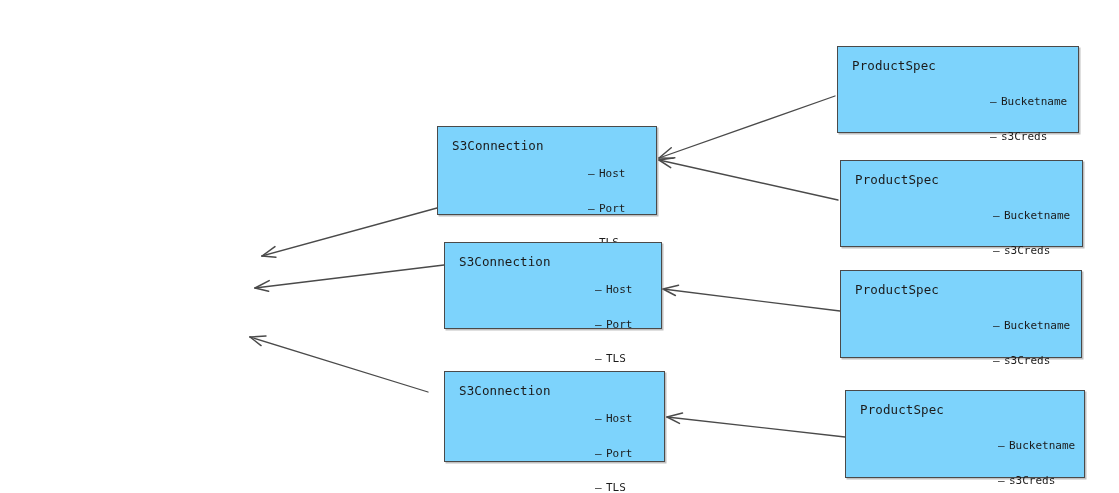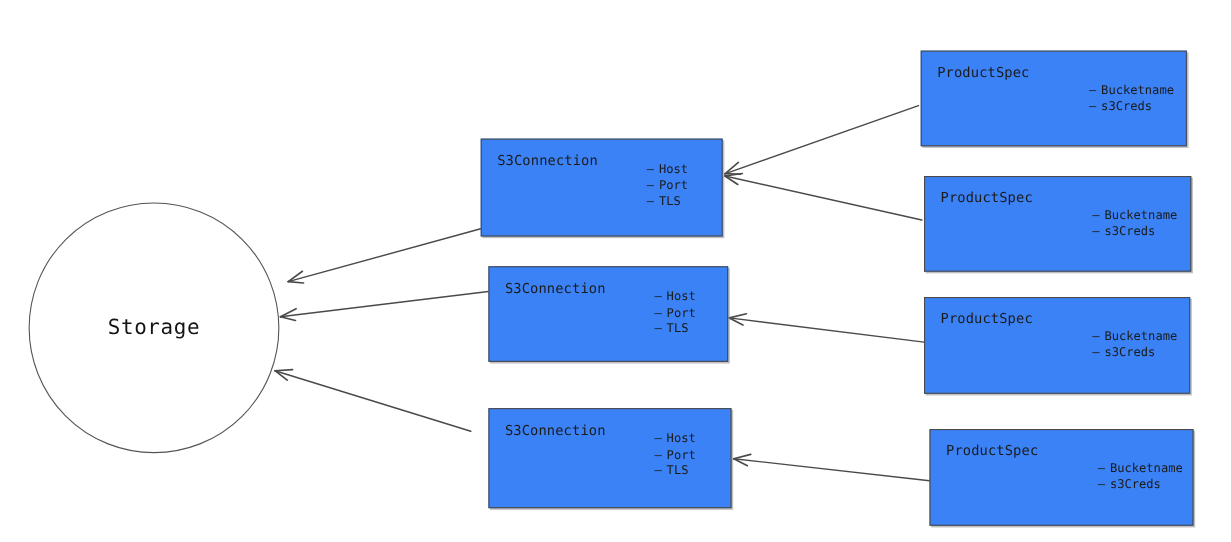--- a/index.html
+++ b/index.html
@@ -23,21 +23,21 @@
     left: 0;
     top: 0;
     width: 1119px;
     height: 493px;
     pointer-events: none;
   }
   .node-box {
     position: absolute;
     box-sizing: border-box;
     border: 1.6px solid #4a4a4a;
-    background: #3b82f6;
+    background: #7dd3fc;
     box-shadow: 1.5px 1.5px 0 rgba(140,140,140,0.55);
     padding-left: 28px;
   }
   .node-title {
     position: absolute;
     left: 14px;
     top: 11px;
     font-size: 12.5px;
     color: #1b1b1b;
     letter-spacing: 0.1px;
@@ -53,20 +53,21 @@
   .attrs-s3 {
     left: 150px;
     top: 20px;
   }
   .attrs-ps {
     left: 152px;
     top: 28px;
   }
   .attr-row {
     display: block;
+    margin-top: 20px;
   }
   .attr-dash {
     display: inline-block;
     width: 11px;
   }
   .circle-node {
     position: absolute;
     box-sizing: border-box;
     border: 1.5px solid #545454;
     border-radius: 50%;
@@ -120,23 +121,20 @@
         <line x1="663" y1="289" x2="678.5552217821323" y2="285.2536584100384" stroke="#4a4a4a" stroke-width="1.5" stroke-linecap="round"></line>
         <line x1="663" y1="289" x2="675.3941869399724" y2="295.51030952390255" stroke="#4a4a4a" stroke-width="1.5" stroke-linecap="round"></line>
       </g>
       <g>
         <line x1="845" y1="437" x2="667" y2="417" stroke="#4a4a4a" stroke-width="1.3" stroke-linecap="round"></line>
         <line x1="667" y1="417" x2="682.5100535960654" y2="413.07084774446463" stroke="#4a4a4a" stroke-width="1.5" stroke-linecap="round"></line>
         <line x1="667" y1="417" x2="679.4699486834531" y2="423.3639908730328" stroke="#4a4a4a" stroke-width="1.5" stroke-linecap="round"></line>
       </g>
     </svg>
 
-  <div class="circle-node" style="left: 26px; top: 184px; width: 228px; height: 228px;">
-    <span class="circle-label">Storage</span>
-  </div>
 
   <div id="s3-layer">
       <div class="node-box" style="left: 437px; top: 126px; width: 220px; height: 89px;">
         <span class="node-title">S3Connection</span>
         <span class="node-attrs attrs-s3">
           <span class="attr-row"><span class="attr-dash">–</span><span>Host</span></span>
           <span class="attr-row"><span class="attr-dash">–</span><span>Port</span></span>
           <span class="attr-row"><span class="attr-dash">–</span><span>TLS</span></span>
         </span>
       </div>

